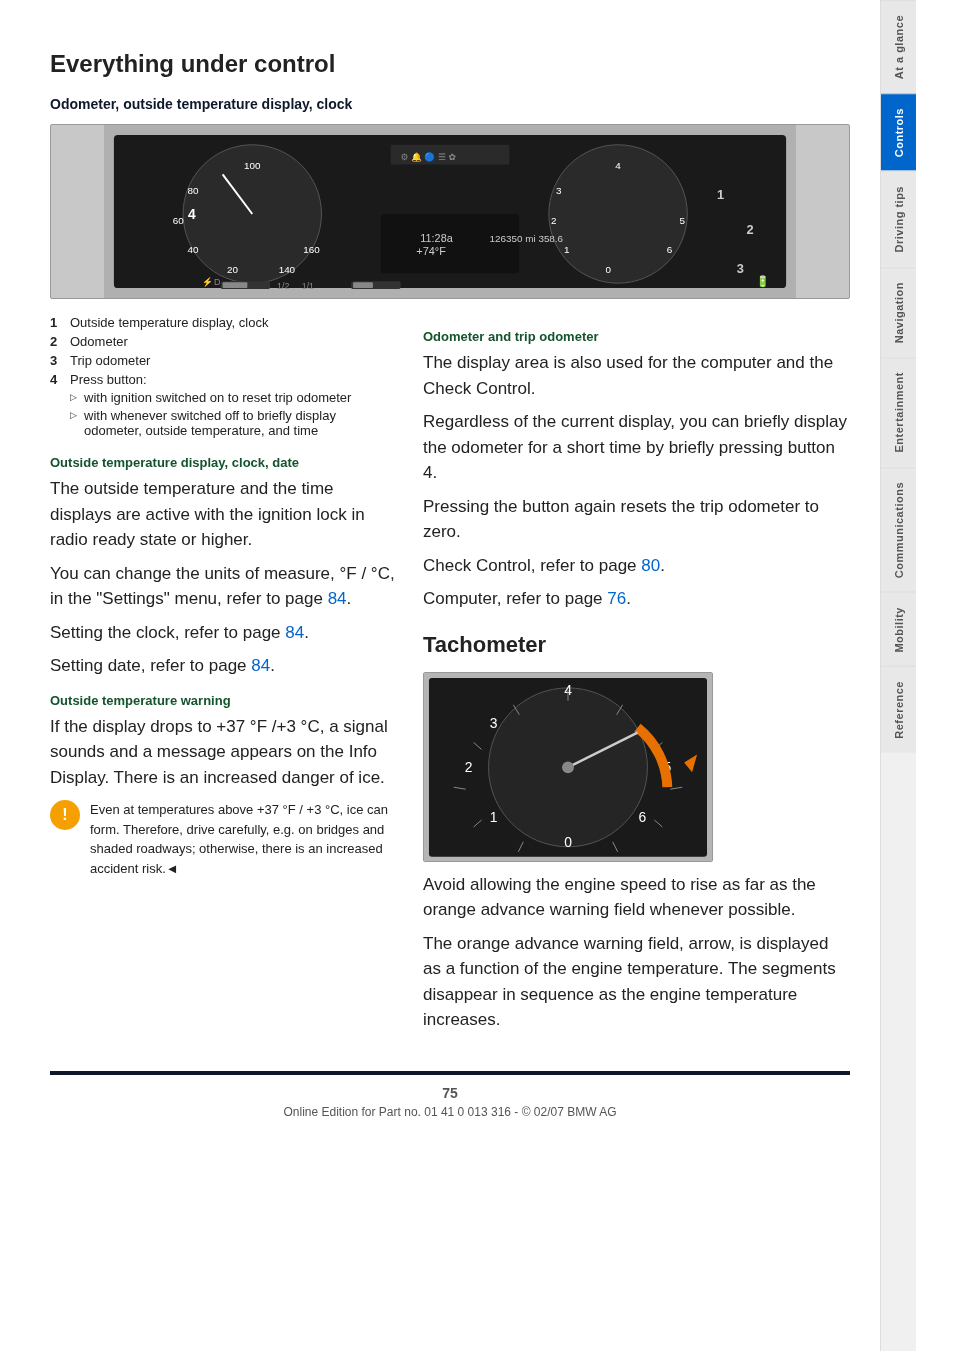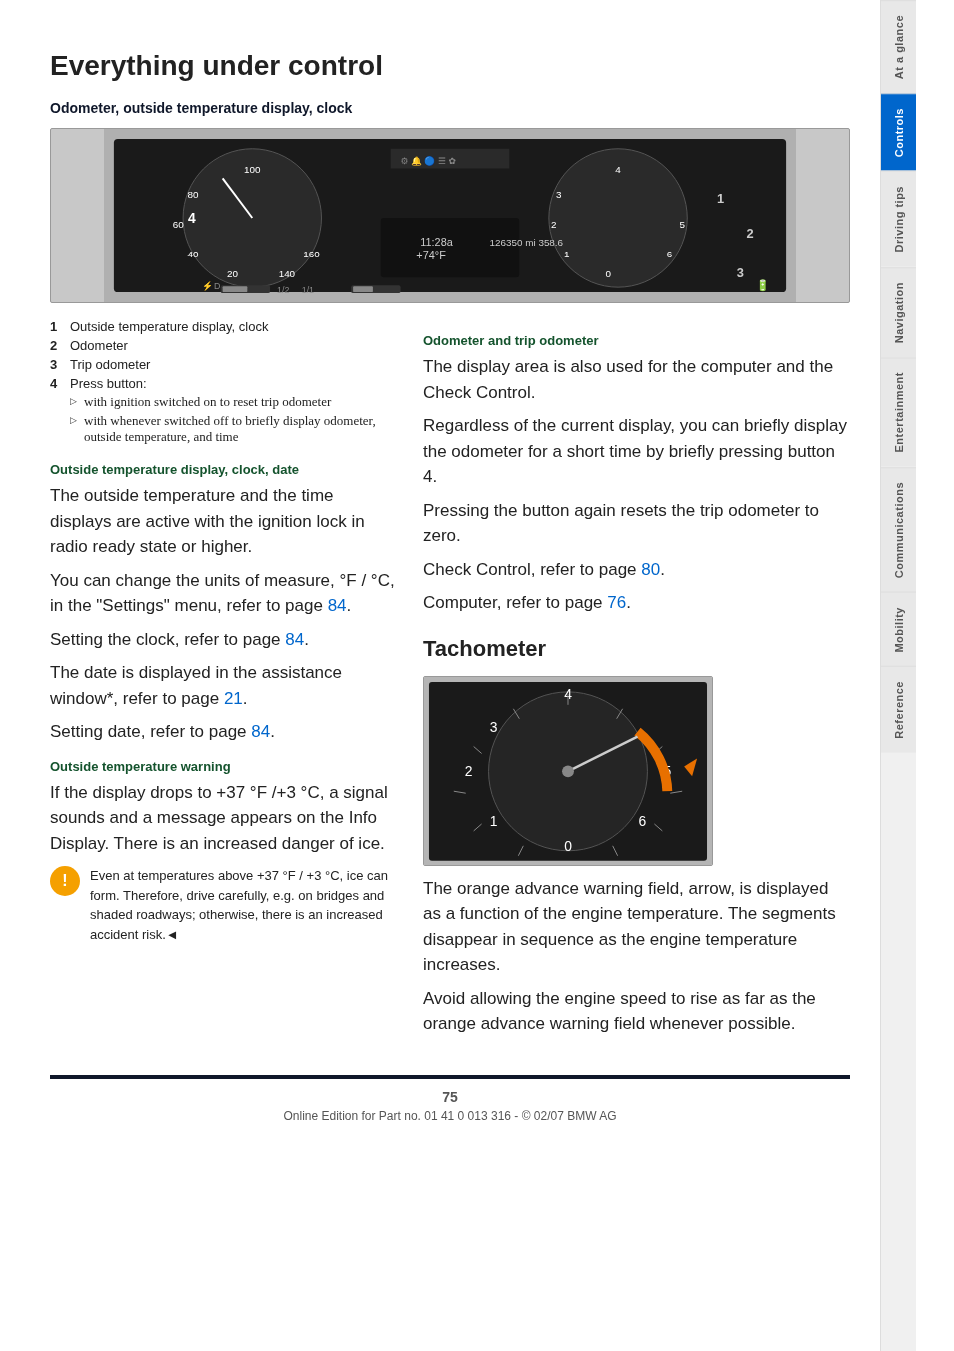--- a/index.html
+++ b/index.html
@@ -50,21 +50,21 @@
       letter-spacing: 0.5px;
     }
 
     .tab-item.active {
       background: #0066cc;
       color: #fff;
     }
 
     
     .page-title {
-      font-size: 28px;
+      font-size: 24px;
       font-weight: bold;
       color: #222;
       margin-bottom: 18px;
       margin-top: 10px;
     }
 
     
     .section-header {
       font-size: 14px;
       font-weight: bold;
@@ -121,21 +121,20 @@
       list-style: none;
       margin-top: 3px;
       margin-left: 20px;
     }
 
     .sub-list li {
       margin-bottom: 3px;
       padding-left: 14px;
       position: relative;
       font-size: 13px;
-      font-family: Liberation Serif, serif;
     }
 
     .sub-list li::before {
       content: '▷';
       position: absolute;
       left: 0;
       font-size: 9px;
       top: 2px;
       color: #333;
     }
@@ -333,23 +332,20 @@
 
         <h3 class="subsection-header">Outside temperature display, clock, date</h3>
         <p class="body-text">The outside temperature and the time displays are active with the ignition lock in radio ready state or higher.</p>
         <p class="body-text">
           You can change the units of measure, °F / °C, in the "Settings" menu, refer to page <a class="link">84</a>.
         </p>
         <p class="body-text">
           Setting the clock, refer to page <a class="link">84</a>.
         </p>
         <p class="body-text">
-          The date is displayed in the assistance window*, refer to page <a class="link">21</a>.
-        </p>
-        <p class="body-text">
           Setting date, refer to page <a class="link">84</a>.
         </p>
 
         <h3 class="subsection-header">Outside temperature warning</h3>
         <p class="body-text">If the display drops to +37 °F /+3 °C, a signal sounds and a message appears on the Info Display. There is an increased danger of ice.</p>
 
         <div class="warning-box">
           <div class="warning-icon">!</div>
           <p class="warning-text">
             Even at temperatures above +37 °F / +3 °C, ice can form. Therefore, drive carefully, e.g. on bridges and shaded roadways; otherwise, there is an increased accident risk.◄
@@ -405,22 +401,22 @@
 
               <path d="M215 55 A80 80 0 0 1 245 115" fill="none" stroke="#e87000" stroke-width="10"></path>
 
               <line x1="145" y1="95" x2="215" y2="60" stroke="#ccc" stroke-width="2.5"></line>
               <circle cx="145" cy="95" r="6" fill="#888"></circle>
 
               <polygon points="262,90 275,82 270,100" fill="#e87000"></polygon>
             </svg>
           </div>
 
+          <p class="body-text">Avoid allowing the engine speed to rise as far as the orange advance warning field whenever possible.</p>
           <p class="body-text">The orange advance warning field, arrow, is displayed as a function of the engine temperature. The segments disappear in sequence as the engine temperature increases.</p>
-          <p class="body-text">Avoid allowing the engine speed to rise as far as the orange advance warning field whenever possible.</p>
         </div>
 
       </div>
     </div>
 
     <div class="page-footer">
       <span class="page-num">75</span>
       <span>Online Edition for Part no. 01 41 0 013 316 - © 02/07 BMW AG</span>
     </div>
 

